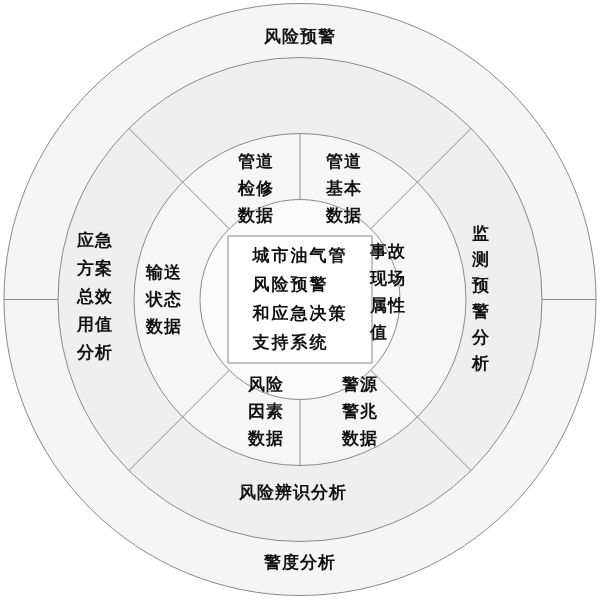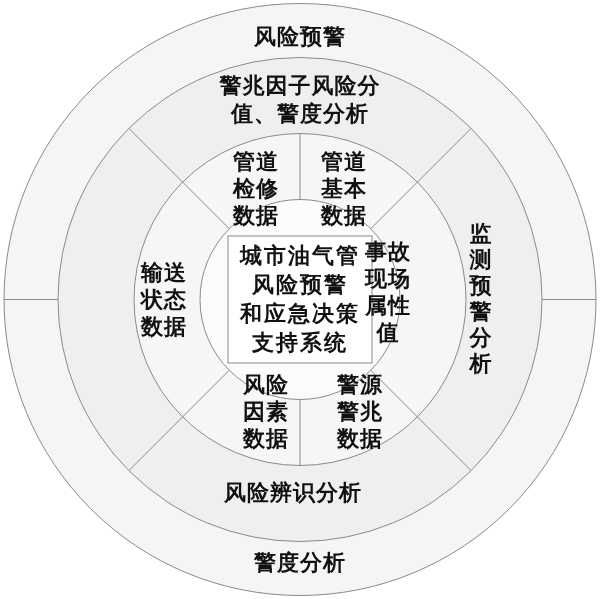--- a/index.html
+++ b/index.html
@@ -16,24 +16,24 @@
   .ring2 { fill: #efefef; stroke: var(--stroke); stroke-width: 1; }
   .ring3 { fill: #f6f6f6; stroke: var(--stroke); stroke-width: 1; }
   .ring4 { fill: #fbfbfb; stroke: var(--stroke); stroke-width: 1; }
   .divider { stroke: var(--stroke); stroke-width: 1; }
   .center-rect { fill: #ffffff; stroke: var(--stroke); stroke-width: 1; }
 
   .label {
     position: absolute;
     transform: translate(-50%, -50%);
     white-space: pre-line;
-    text-align: center;
+    text-align: left;
     font-weight: bold;
     color: var(--text);
-    font-size: 22px;
+    font-size: 17px;
     line-height: 27px;
     letter-spacing: 1px;
   }
   .label.small-lh { line-height: 26px; }
   .label.wide-lh { line-height: 28px; }
   .label.center-text { line-height: 29px; letter-spacing: 2px; }
 </style>
 </head>
 <body>
 
@@ -55,29 +55,32 @@
 
     <line class="divider" x1="300" y1="133.5" x2="300" y2="199.5"></line>
     <line class="divider" x1="300" y1="399.5" x2="300" y2="465.5"></line>
 
     <rect class="center-rect" x="228" y="236" width="144" height="127"></rect>
   </svg>
 
   <div class="label" style="left:300px; top:36px;">风险预警</div>
   <div class="label" style="left:300px; top:562px;">警度分析</div>
 
-  <div class="label wide-lh" style="left:300px; top:100px;">警兆因子风险分
-值、警度分析</div>
   <div class="label small-lh" style="left:481px; top:299px;">监
 测
 预
 警
 分
 析</div>
   <div class="label" style="left:293px; top:492px;">风险辨识分析</div>
+  <div class="label wide-lh" style="left:95px; top:297px;">应急
+方案
+总效
+用值
+分析</div>
 
   <div class="label" style="left:256px; top:188px;">管道
 检修
 数据</div>
   <div class="label" style="left:344px; top:188px;">管道
 基本
 数据</div>
   <div class="label" style="left:388px; top:292px;">事故
 现场
 属性

